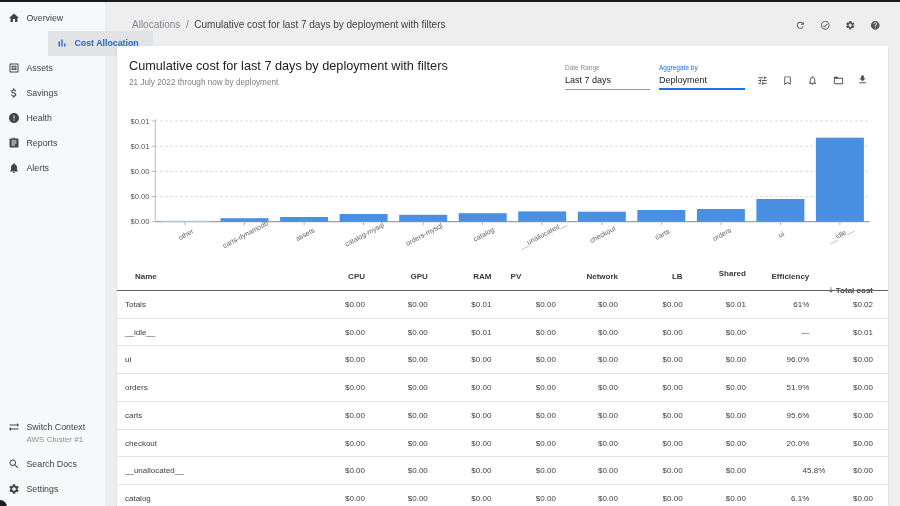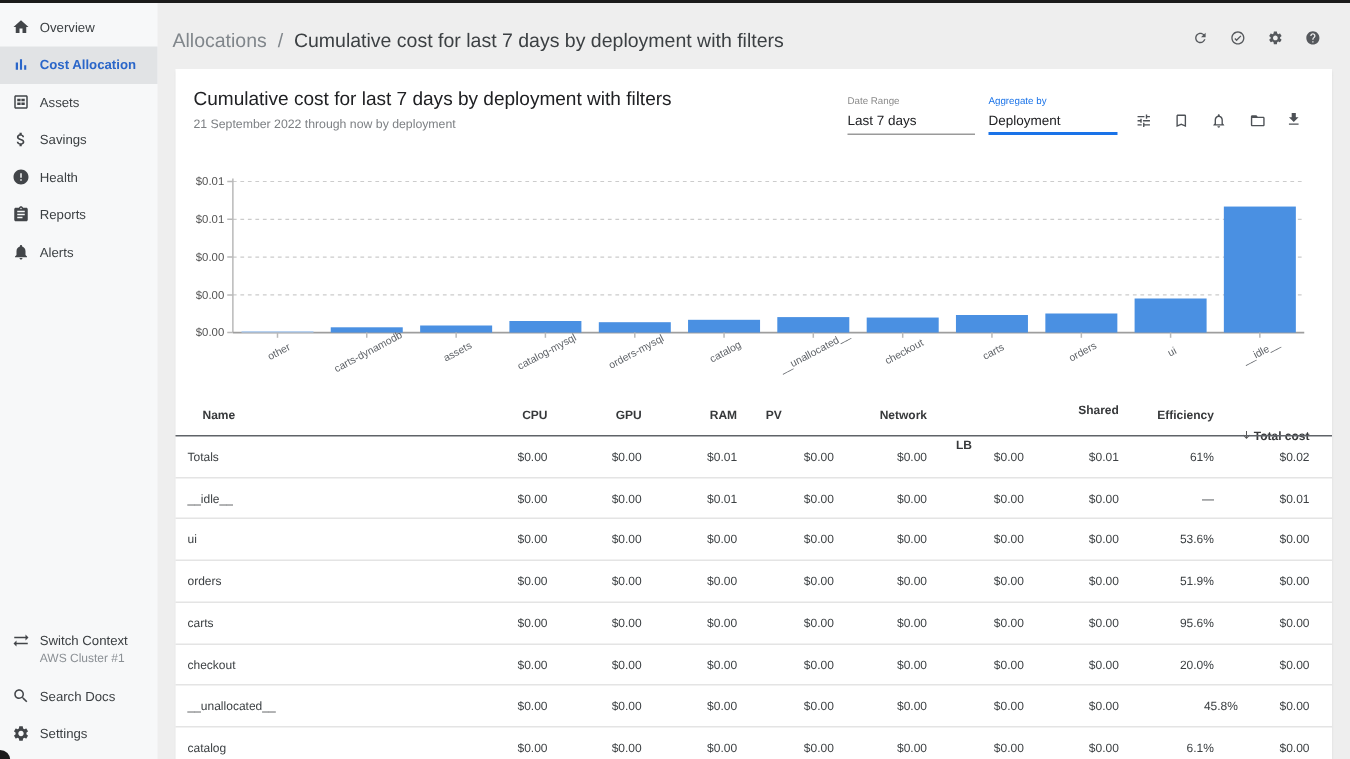--- a/index.html
+++ b/index.html
@@ -3,23 +3,23 @@
 <meta charset="utf-8">
 <style>
 * { margin:0; padding:0; box-sizing:border-box; }
 html,body { width:900px; height:506px; overflow:hidden; font-family:"Liberation Sans", sans-serif; background:#eeeeee; }
 .abs { position:absolute; }
 #topstrip { left:0; top:0; width:900px; height:2px; background:#1b1b1b; }
 #sidebar { left:0; top:2px; width:105px; height:504px; background:#f7f8f9; }
 .nav-item { position:absolute; left:0; width:105px; height:25px; }
 .nav-item .ic { position:absolute; left:8px; top:50%; transform:translateY(-50%); width:12px; height:12px; }
 .nav-item .lbl { position:absolute; left:26.5px; top:50%; transform:translateY(-50%); font-size:8.8px; color:#3c4043; white-space:nowrap; }
-.nav-sel { background:#e1e3e5; }
+.nav-sel { background:#e1e3e5;margin-left:48px; }
 .nav-sel .lbl { color:#2a66c9; font-weight:bold; }
-#breadcrumb { left:115px; top:19px; font-size:13px; color:#80868b; white-space:nowrap; }
+#breadcrumb { left:132px; top:19px; font-size:10px; color:#80868b; white-space:nowrap; }
 #breadcrumb b { color:#3c4043; font-weight:500; }
 #card { left:117px; top:46px; width:771px; height:460px; background:#ffffff; box-shadow:0 1px 2px rgba(0,0,0,0.12); }
 .ctl-label { position:absolute; font-size:6.5px; color:#8a8a8a; }
 .ctl-value { position:absolute; font-size:9px; color:#202124; }
 .ctl-line  { position:absolute; height:1px; background:#9a9a9a; }
 svg { display:block; }
 </style>
 </head>
 <body>
 <div id="topstrip" class="abs"></div>
@@ -98,21 +98,21 @@
   <svg class="abs" style="left:844.5px; top:19.5px;" width="10.5" height="10.5" viewBox="0 0 24 24">
       <path fill="#55585c" d="M19.14 12.94c.04-.3.06-.61.06-.94 0-.32-.02-.64-.07-.94l2.03-1.58c.18-.14.23-.41.12-.61l-1.92-3.32c-.12-.22-.37-.29-.59-.22l-2.39.96c-.5-.38-1.03-.7-1.62-.94l-.36-2.54c-.04-.24-.24-.41-.48-.41h-3.84c-.24 0-.43.17-.47.41l-.36 2.54c-.59.24-1.13.57-1.62.94l-2.39-.96c-.22-.08-.47 0-.59.22L2.74 8.87c-.12.21-.08.47.12.61l2.03 1.58c-.05.3-.09.63-.09.94s.02.64.07.94l-2.03 1.58c-.18.14-.23.41-.12.61l1.92 3.32c.12.22.37.29.59.22l2.39-.96c.5.38 1.03.7 1.62.94l.36 2.54c.05.24.24.41.48.41h3.84c.24 0 .44-.17.47-.41l.36-2.54c.59-.24 1.13-.56 1.62-.94l2.39.96c.22.08.47 0 .59-.22l1.92-3.32c.12-.22.07-.47-.12-.61l-2.01-1.58zM12 15.6c-1.98 0-3.6-1.62-3.6-3.6s1.62-3.6 3.6-3.6 3.6 1.62 3.6 3.6-1.62 3.6-3.6 3.6z"></path>
     </svg>
   <svg class="abs" style="left:869.5px; top:19.5px;" width="10.5" height="10.5" viewBox="0 0 24 24">
       <path fill="#55585c" d="M12 2C6.48 2 2 6.48 2 12s4.48 10 10 10 10-4.48 10-10S17.52 2 12 2zm1 17h-2v-2h2v2zm2.07-7.75l-.9.92C13.45 12.9 13 13.5 13 15h-2v-.5c0-1.1.45-2.1 1.17-2.83l1.24-1.26c.37-.36.59-.86.59-1.41 0-1.1-.9-2-2-2s-2 .9-2 2H8c0-2.21 1.79-4 4-4s4 1.79 4 4c0 .88-.36 1.68-.93 2.25z"></path>
     </svg>
 </div>
 <div class="abs" style="left:-7px; top:500px; width:14px; height:14px; border-radius:50%; background:#1c1c1c;"></div>
 <div id="card" class="abs">
   <div class="abs" style="left:12px; top:13px; font-size:12.7px; color:#202124;">Cumulative cost for last 7 days by deployment with filters</div>
-  <div class="abs" style="left:12px; top:31.5px; font-size:8.2px; color:#7d8084;">21 September 2022 through now by deployment</div>
+  <div class="abs" style="left:12px; top:31.5px; font-size:8.2px; color:#7d8084;">21 July 2022 through now by deployment</div>
   <div class="ctl-label" style="left:448px; top:17.5px;">Date Range</div>
   <div class="ctl-value" style="left:448px; top:28.5px;">Last 7 days</div>
   <div class="ctl-line" style="left:448px; top:43px; width:85px;"></div>
   <div class="ctl-label" style="left:542px; top:17.5px; color:#1a73e8;">Aggregate by</div>
   <div class="ctl-value" style="left:542px; top:28.5px;">Deployment</div>
   <div class="ctl-line" style="left:541.5px; top:42px; width:86px; height:1.7px; background:#1a73e8;"></div>
   <svg class="abs" style="left:640.2px; top:28.9px;" width="11" height="11" viewBox="0 0 24 24">
       <path fill="#4d5156" d="M3 17v2h6v-2H3zM3 5v2h10V5H3zm10 16v-2h8v-2h-8v-2h-2v6h2zM7 9v2H3v2h4v2h2V9H7zm14 4v-2H11v2h10zm-6-4h2V7h4V5h-4V3h-2v6z"></path>
     </svg>
   <svg class="abs" style="left:664.7px; top:28.9px;" width="11" height="11" viewBox="0 0 24 24">
@@ -181,21 +181,21 @@
   <line x1="722.9" y1="111.7" x2="722.9" y2="115.2" stroke="#b9b9b9" stroke-width="1"></line>
   <text transform="translate(724.9,126.5) rotate(-28)" font-size="7" fill="#5f6368" text-anchor="middle">__idle__</text>
   </svg>
   <div class="abs" style="left:0; top:218px; width:771px;">
     <div style="position:absolute; left:8px; top:8px; font-size:8px; font-weight:bold; color:#37393b;padding-left:10px;">Name</div>
     <div style="position:absolute; left:168px; top:8px; width:80px; text-align:right; font-size:8px; font-weight:bold; color:#37393b;">CPU</div>
     <div style="position:absolute; left:230.8px; top:8px; width:80px; text-align:right; font-size:8px; font-weight:bold; color:#37393b;">GPU</div>
     <div style="position:absolute; left:294.4px; top:8px; width:80px; text-align:right; font-size:8px; font-weight:bold; color:#37393b;">RAM</div>
     <div style="position:absolute; left:358.9px; top:8px; width:80px; text-align:center; font-size:8px; font-weight:bold; color:#37393b;">PV</div>
     <div style="position:absolute; left:421px; top:8px; width:80px; text-align:right; font-size:8px; font-weight:bold; color:#37393b;">Network</div>
-    <div style="position:absolute; left:485.6px; top:8px; width:80px; text-align:center; font-size:8px; font-weight:bold; color:#37393b;margin-top:20px;">LB</div>
+    <div style="position:absolute; left:485.6px; top:8px; width:80px; text-align:right; font-size:8px; font-weight:bold; color:#37393b;">LB</div>
     <div style="position:absolute; left:548.9px; top:5px; width:80px; text-align:right; font-size:8px; font-weight:bold; color:#37393b;">Shared</div>
     <div style="position:absolute; left:612.3px; top:8px; width:80px; text-align:right; font-size:8px; font-weight:bold; color:#37393b;">Efficiency</div>
     <div style="position:absolute; left:646px; top:22px; width:110px; text-align:right; font-size:8px; font-weight:bold; color:#37393b; white-space:nowrap;"><svg width="8" height="8" viewBox="0 0 24 24" style="display:inline-block; vertical-align:-1px; margin-right:1px;">
           <path fill="#555" d="M11 4v12.17l-4.88-4.88L4.7 12.7 12 20l7.3-7.3-1.42-1.41L13 16.17V4h-2z"></path>
         </svg>Total cost</div>
     <div style="position:absolute; left:0; top:26px; width:771px; height:1px; background:#5f6368;"></div>
     <div style="position:absolute; left:8px; top:36.0px; font-size:8px; color:#3c4043; font-weight:500;">Totals</div>
     <div style="position:absolute; left:168px; top:36.0px; width:80px; text-align:right; font-size:8px; color:#3c4043; font-weight:500;">$0.00</div>
     <div style="position:absolute; left:230.8px; top:36.0px; width:80px; text-align:right; font-size:8px; color:#3c4043; font-weight:500;">$0.00</div>
     <div style="position:absolute; left:294.4px; top:36.0px; width:80px; text-align:right; font-size:8px; color:#3c4043; font-weight:500;">$0.01</div>
@@ -217,21 +217,21 @@
     <div style="position:absolute; left:676px; top:63.7px; width:80px; text-align:right; font-size:8px; color:#3c4043; ">$0.01</div>
     <div style="position:absolute; left:0; top:53.7px; width:771px; height:1px; background:#e4e4e4;"></div>
     <div style="position:absolute; left:8px; top:91.4px; font-size:8px; color:#3c4043; ">ui</div>
     <div style="position:absolute; left:168px; top:91.4px; width:80px; text-align:right; font-size:8px; color:#3c4043; ">$0.00</div>
     <div style="position:absolute; left:230.8px; top:91.4px; width:80px; text-align:right; font-size:8px; color:#3c4043; ">$0.00</div>
     <div style="position:absolute; left:294.4px; top:91.4px; width:80px; text-align:right; font-size:8px; color:#3c4043; ">$0.00</div>
     <div style="position:absolute; left:358.9px; top:91.4px; width:80px; text-align:right; font-size:8px; color:#3c4043; ">$0.00</div>
     <div style="position:absolute; left:421px; top:91.4px; width:80px; text-align:right; font-size:8px; color:#3c4043; ">$0.00</div>
     <div style="position:absolute; left:485.6px; top:91.4px; width:80px; text-align:right; font-size:8px; color:#3c4043; ">$0.00</div>
     <div style="position:absolute; left:548.9px; top:91.4px; width:80px; text-align:right; font-size:8px; color:#3c4043; ">$0.00</div>
-    <div style="position:absolute; left:612.3px; top:91.4px; width:80px; text-align:right; font-size:8px; color:#3c4043; ">53.6%</div>
+    <div style="position:absolute; left:612.3px; top:91.4px; width:80px; text-align:right; font-size:8px; color:#3c4043; ">96.0%</div>
     <div style="position:absolute; left:676px; top:91.4px; width:80px; text-align:right; font-size:8px; color:#3c4043; ">$0.00</div>
     <div style="position:absolute; left:0; top:81.4px; width:771px; height:1px; background:#e4e4e4;"></div>
     <div style="position:absolute; left:8px; top:119.1px; font-size:8px; color:#3c4043; ">orders</div>
     <div style="position:absolute; left:168px; top:119.1px; width:80px; text-align:right; font-size:8px; color:#3c4043; ">$0.00</div>
     <div style="position:absolute; left:230.8px; top:119.1px; width:80px; text-align:right; font-size:8px; color:#3c4043; ">$0.00</div>
     <div style="position:absolute; left:294.4px; top:119.1px; width:80px; text-align:right; font-size:8px; color:#3c4043; ">$0.00</div>
     <div style="position:absolute; left:358.9px; top:119.1px; width:80px; text-align:right; font-size:8px; color:#3c4043; ">$0.00</div>
     <div style="position:absolute; left:421px; top:119.1px; width:80px; text-align:right; font-size:8px; color:#3c4043; ">$0.00</div>
     <div style="position:absolute; left:485.6px; top:119.1px; width:80px; text-align:right; font-size:8px; color:#3c4043; ">$0.00</div>
     <div style="position:absolute; left:548.9px; top:119.1px; width:80px; text-align:right; font-size:8px; color:#3c4043; ">$0.00</div>

